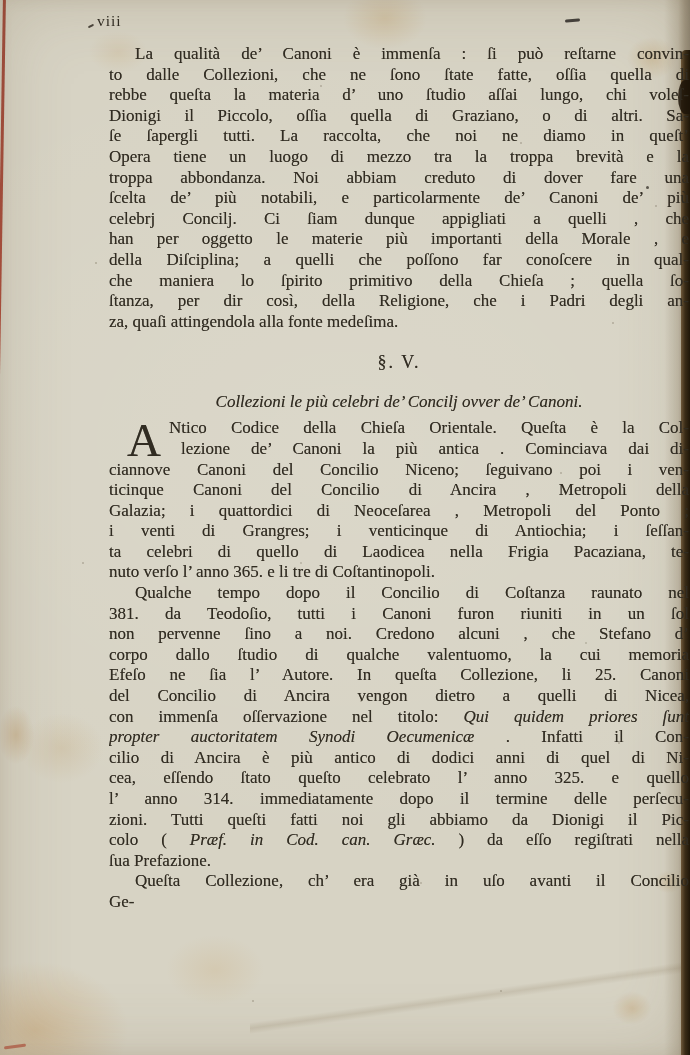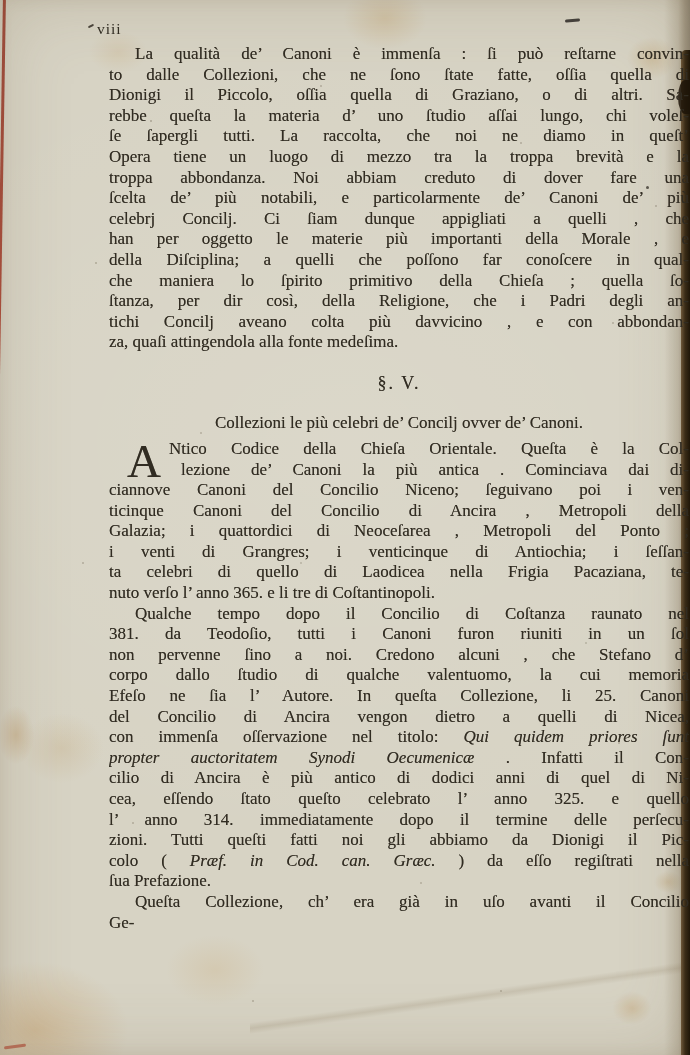--- a/index.html
+++ b/index.html
@@ -45,33 +45,33 @@
   .specks{position:absolute;left:0;top:0;width:2px;height:2px;border-radius:50%;background:rgba(85,74,54,0);
     box-shadow:150px 120px 0 rgba(85,74,54,.35),320px 85px 0 rgba(85,74,54,.3),520px 142px 0 rgba(85,74,54,.3),
       95px 262px 0 rgba(85,74,54,.32),612px 322px 0 rgba(85,74,54,.3),200px 432px 0 rgba(85,74,54,.28),
       560px 472px 0 rgba(85,74,54,.3),82px 562px 0 rgba(85,74,54,.3),360px 700px 0 rgba(85,74,54,.3),
       618px 742px 0 rgba(85,74,54,.3),132px 822px 0 rgba(85,74,54,.3),420px 882px 0 rgba(85,74,54,.28),
       252px 1000px 0 rgba(85,74,54,.3),500px 990px 0 rgba(85,74,54,.28),655px 205px 0 rgba(85,74,54,.3),
       300px 562px 0 rgba(85,74,54,.25),452px 242px 0 rgba(85,74,54,.25),585px 642px 0 rgba(85,74,54,.25);}
   .crease{position:absolute;left:250px;top:955px;width:440px;height:85px;pointer-events:none;
     background:linear-gradient(172deg, rgba(130,112,82,0) 46%, rgba(130,112,82,.18) 50%, rgba(130,112,82,0) 54%);}
   
-  .pagenum{position:absolute;left:97px;top:20px;font-size:15.5px;letter-spacing:1px;}
+  .pagenum{position:absolute;left:97px;top:12px;font-size:15.5px;letter-spacing:1px;}
   
   .text{position:absolute;left:73px;top:44px;width:580px;font-size:17px;line-height:20.6px;margin-left:36px;}
   .line{height:20.6px;overflow:hidden;text-align:justify;text-align-last:justify;}
   .line.last{text-align-last:left;}
   .line.indent{text-indent:26px;}
   .line.cap1{padding-left:60px;}
   .line.cap2{padding-left:72px;}
   .it{font-style:italic;}
   .paragraph{position:relative;}
   .dropcap{position:absolute;left:18px;top:1px;font-size:47px;line-height:42px;}
   .sec-head{margin-top:20px;height:22px;text-align:center;font-size:18px;letter-spacing:2px;}
-  .sec-sub{margin-top:18px;height:22px;text-align:center;font-size:17px;}
+  .sec-sub{margin-top:18px;height:22px;text-align:center;font-style:italic;font-size:17px;}
   .after-head{margin-top:4px;}
   .catchword{text-align:left;margin-right:-14px;height:21px;font-size:17px;}
   .text *{text-shadow:0 0 .5px rgba(49,44,34,.55);}
 </style>
 </head>
 <body>
 
 <div id="page">
   <div class="vignette"></div>
   <div class="crease"></div>
@@ -85,32 +85,31 @@
   <div class="ink-tick"></div>
   <div class="ink-dot"></div>
 
   <div class="pagenum">viii</div>
 
   <div class="text">
     <div id="paras-top">
         <div class="paragraph">
           <div class="line indent"><span>La qualità de’ Canoni è immenſa : ſi può reſtarne convin-</span></div>
           <div class="line"><span>to dalle Collezioni, che ne ſono ſtate fatte, oſſia quella di</span></div>
+          <div class="line"><span>rebbe queſta la materia d’ uno ſtudio aſſai lungo, chi voleſ-</span></div>
           <div class="line"><span>Dionigi il Piccolo, oſſia quella di Graziano, o di altri. Sa-</span></div>
-          <div class="line"><span>rebbe queſta la materia d’ uno ſtudio aſſai lungo, chi voleſ-</span></div>
           <div class="line"><span>ſe ſapergli tutti. La raccolta, che noi ne diamo in queſt’</span></div>
           <div class="line"><span>Opera tiene un luogo di mezzo tra la troppa brevità e la</span></div>
           <div class="line"><span>troppa abbondanza. Noi abbiam creduto di dover fare una</span></div>
           <div class="line"><span>ſcelta de’ più notabili, e particolarmente de’ Canoni de’ più</span></div>
           <div class="line"><span>celebrj Concilj. Ci ſiam dunque appigliati a quelli , che</span></div>
           <div class="line"><span>han per oggetto le materie più importanti della Morale , e</span></div>
           <div class="line"><span>della Diſciplina; a quelli che poſſono far conoſcere in qual-</span></div>
           <div class="line"><span>che maniera lo ſpirito primitivo della Chieſa ; quella ſo-</span></div>
           <div class="line"><span>ſtanza, per dir così, della Religione, che i Padri degli an-</span></div>
-          <div class="line"><span>tichi Concilj aveano colta più davvicino , e con abbondan-</span></div>
           <div class="line last"><span>za, quaſi attingendola alla fonte medeſima.</span></div>
         </div>
       </div>
     <div class="sec-head">§. V.</div>
     <div class="sec-sub">Collezioni le più celebri de’ Concilj ovver de’ Canoni.</div>
     <div id="paras-bottom" class="after-head">
         <div class="paragraph">
           <span class="dropcap">A</span>
           <div class="line cap1"><span>Ntico Codice della Chieſa Orientale. Queſta è la Col-</span></div>
           <div class="line cap2"><span>lezione de’ Canoni la più antica . Cominciava dai di-</span></div>

